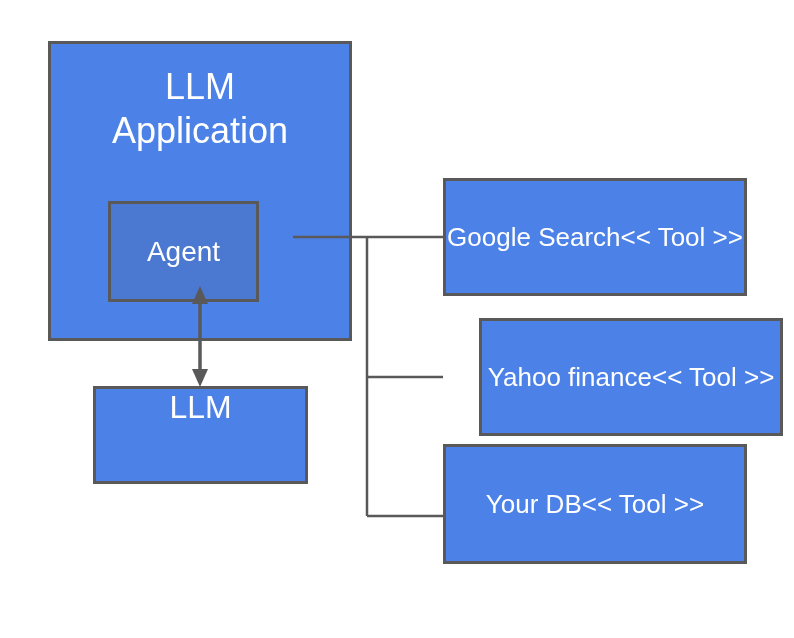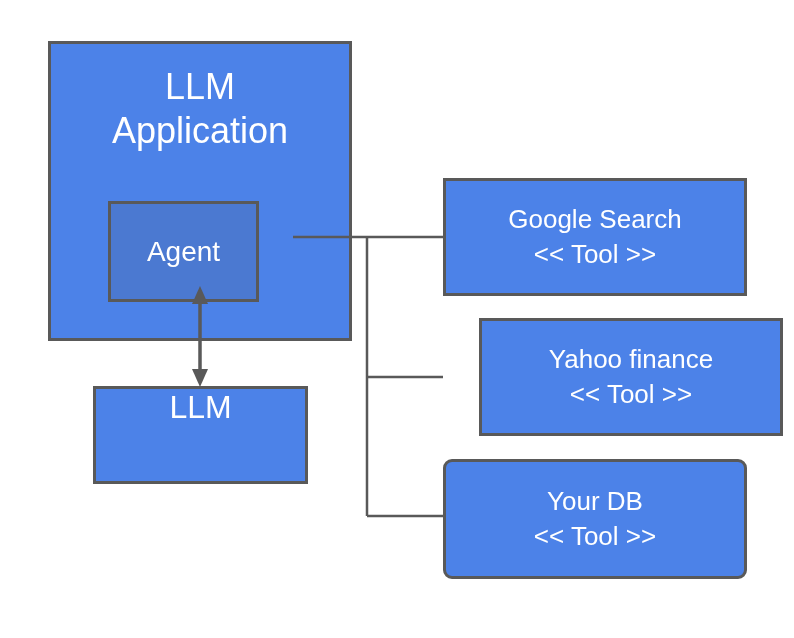--- a/index.html
+++ b/index.html
@@ -49,31 +49,31 @@
     width: 215px; height: 98px;
     display: flex;
     justify-content: center;
     font-size: 32px;
     z-index: 1;
   }
   .tool-box {
     left: 443px;
     width: 304px; height: 118px;
     display: flex;
-    flex-direction: column;
+    flex-direction: row;
     align-items: center;
     justify-content: center;
     font-size: 26px;
     line-height: 35px;
     text-align: center;
     z-index: 1;
   }
   .tool-google { top: 178px; }
   .tool-yahoo  { top: 318px; margin-left: 36px; }
-  .tool-db     { top: 459px; height: 120px; border-radius: 9px; }
+  .tool-db     { top: 444px; height: 120px; }
   .connector-layer {
     position: absolute;
     left: 0; top: 0;
     width: 794px; height: 638px;
     z-index: 2;
     pointer-events: none;
   }
   .connector-line {
     stroke: var(--connector, #595959);
     stroke-width: 2.5px;

